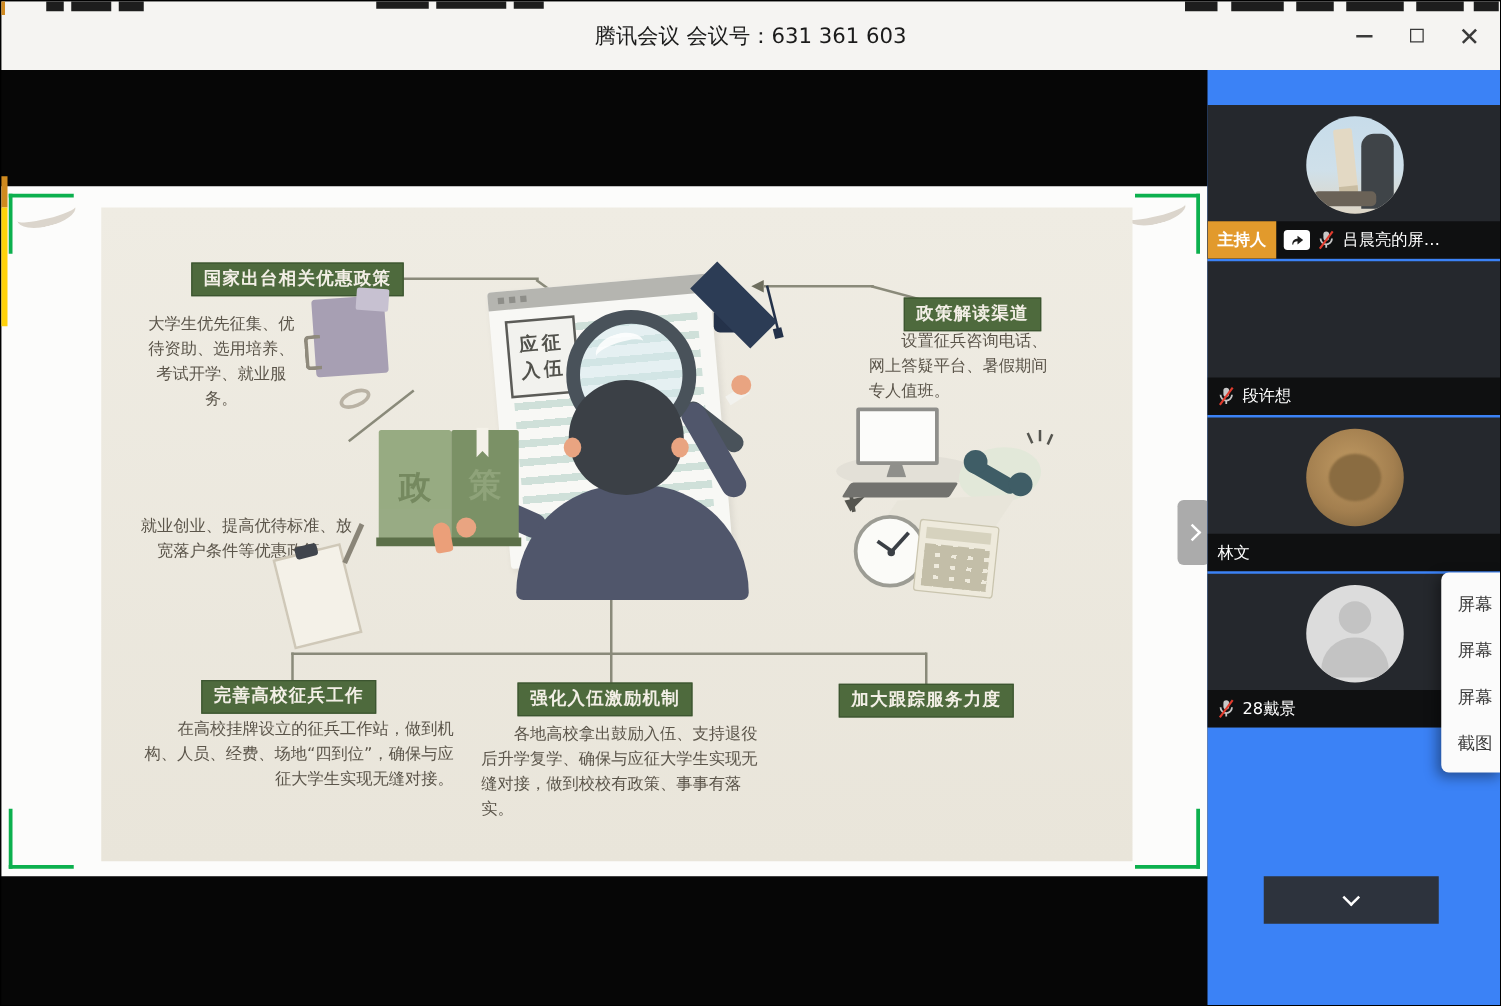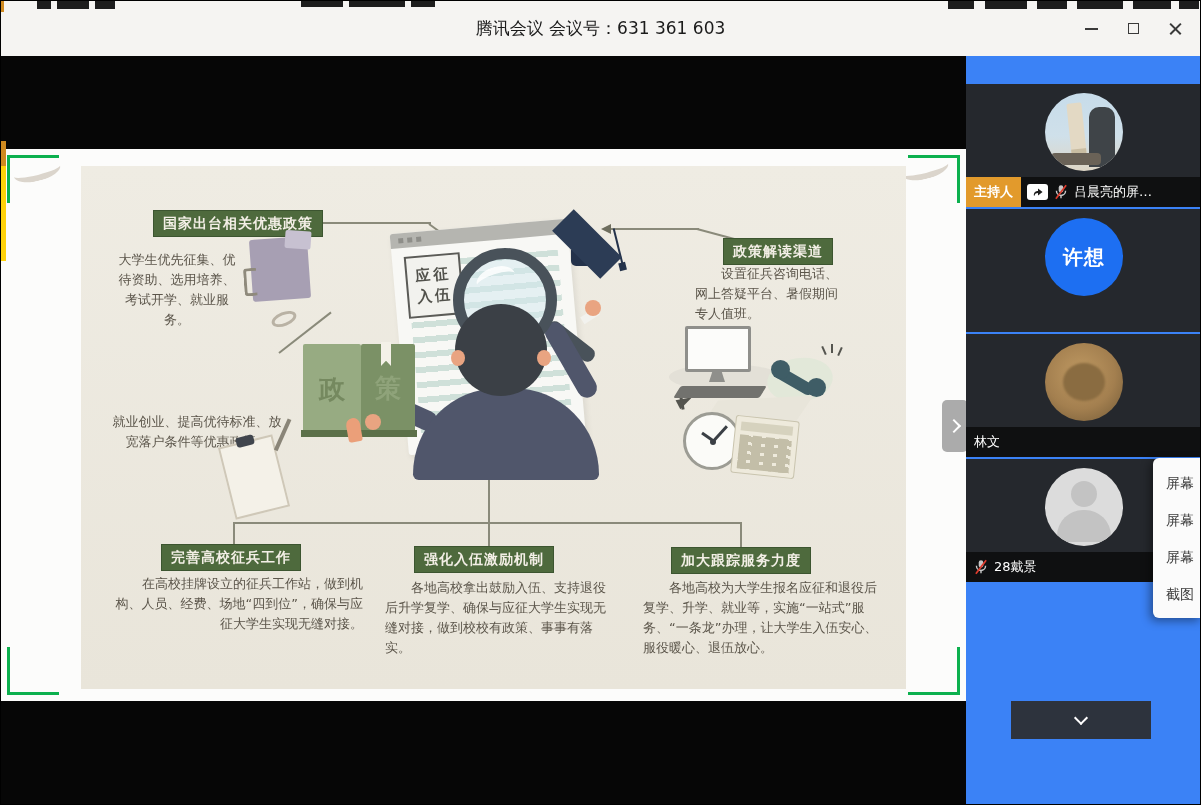--- a/index.html
+++ b/index.html
@@ -255,21 +255,20 @@
         <div class="calc">
             <div class="scr"></div>
             <div class="keys"></div>
           </div>
 
         <div class="hdr" style="left:80px;top:378px;">完善高校征兵工作</div>
         <div class="txt" style="left:30px;top:408px;width:252px;text-indent:2em;text-align:right;">在高校挂牌设立的征兵工作站，做到机构、人员、经费、场地“四到位”，确保与应征大学生实现无缝对接。</div>
         <div class="hdr" style="left:333px;top:380px;">强化入伍激励机制</div>
         <div class="txt" style="left:304px;top:412px;width:232px;text-indent:2em;">各地高校拿出鼓励入伍、支持退役后升学复学、确保与应征大学生实现无缝对接，做到校校有政策、事事有落实。</div>
         <div class="hdr" style="left:590px;top:381px;">加大跟踪服务力度</div>
-        <div class="txt" style="left:562px;top:412px;width:242px;text-indent:2em;">各地高校为大学生报名应征和退役后复学、升学、就业等，实施“一站式”服务、“一条龙”办理，让大学生入伍安心、服役暖心、退伍放心。</div>
       </div>
     </div>
 
     <div class="sliver" style="left:0;top:85px;height:25px;background:#cf8a1f;"></div>
     <div class="sliver" style="left:0;top:110px;height:95px;background:#ffd20a;"></div>
 
     <button class="expand-handle">
         <span class="chev right"></span>
       </button>
 
@@ -294,21 +293,31 @@
                 <path d="M4 12 a8 8 0 0 0 16 0" fill="none" stroke="#c7c7c7" stroke-width="2.5"></path>
                 <line x1="12" y1="20" x2="12" y2="25" stroke="#c7c7c7" stroke-width="2.5"></line>
                 <line x1="3" y1="26" x2="21" y2="2" stroke="#e03c2e" stroke-width="3"></line>
               </svg>
           </span>
           <span class="tname">吕晨亮的屏…</span>
         </div>
       </div>
 
       <div class="tile">
-        <div class="avatar av-init">许想</div>
+        <div class="namebar">
+          <span class="mic">
+            <svg width="14" height="16" viewBox="0 0 24 28">
+                <rect x="8" y="2" width="8" height="13" rx="4" fill="#c7c7c7"></rect>
+                <path d="M4 12 a8 8 0 0 0 16 0" fill="none" stroke="#c7c7c7" stroke-width="2.5"></path>
+                <line x1="12" y1="20" x2="12" y2="25" stroke="#c7c7c7" stroke-width="2.5"></line>
+                <line x1="3" y1="26" x2="21" y2="2" stroke="#e03c2e" stroke-width="3"></line>
+              </svg>
+          </span>
+          <span class="tname">段许想</span>
+        </div>
       </div>
 
 
       <div class="tile">
         <div class="avatar av-cat">
             <span class="cm"></span>
           </div>
         <div class="namebar">
           <span class="tname">林文</span>
         </div>

